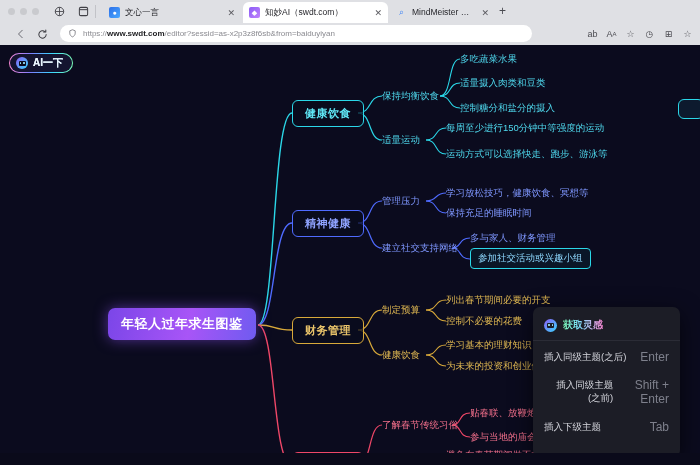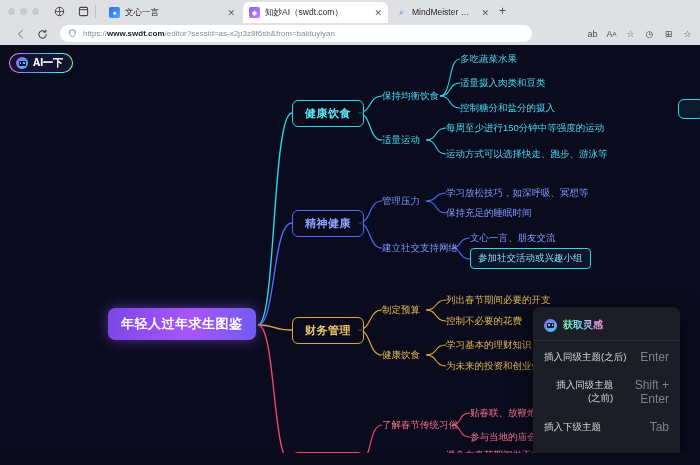--- a/index.html
+++ b/index.html
@@ -210,24 +210,24 @@
     <div class="leaf" style="left:382px; top:45px; color:#4fd9ee;">保持均衡饮食</div>
     <div class="leaf sub" style="left:460px; top:8px; color:#4fd9ee;">多吃蔬菜水果</div>
     <div class="leaf sub" style="left:460px; top:32px; color:#4fd9ee;">适量摄入肉类和豆类</div>
     <div class="leaf sub" style="left:460px; top:57px; color:#4fd9ee;">控制糖分和盐分的摄入</div>
     <div class="leaf" style="left:382px; top:89px; color:#4fd9ee;">适量运动</div>
     <div class="leaf sub" style="left:446px; top:77px; color:#4fd9ee;">每周至少进行150分钟中等强度的运动</div>
     <div class="leaf sub" style="left:446px; top:103px; color:#4fd9ee;">运动方式可以选择快走、跑步、游泳等</div>
 
     <div class="node branch" style="left:292px; top:165px; border-color:#4f6bff; color:#8fa3ff;">精神健康</div>
     <div class="leaf" style="left:382px; top:150px; color:#7f97ff;">管理压力</div>
-    <div class="leaf sub" style="left:446px; top:142px; color:#7f97ff;">学习放松技巧，如深呼吸、冥想等</div>
+    <div class="leaf sub" style="left:446px; top:142px; color:#7f97ff;">学习放松技巧，健康饮食、冥想等</div>
     <div class="leaf sub" style="left:446px; top:162px; color:#7f97ff;">保持充足的睡眠时间</div>
     <div class="leaf" style="left:382px; top:197px; color:#7f97ff;">建立社交支持网络</div>
-    <div class="leaf sub" style="left:470px; top:187px; color:#7f97ff;">文心一言、朋友交流</div>
+    <div class="leaf sub" style="left:470px; top:187px; color:#7f97ff;">多与家人、财务管理</div>
     <div class="leaf sub selected" style="left:470px; top:203px; color:#8fd9ff;">参加社交活动或兴趣小组</div>
 
     <div class="node branch" style="left:292px; top:272px; border-color:#d8a93a; color:#e8c36a;">财务管理</div>
     <div class="leaf" style="left:382px; top:259px; color:#e0b852;">制定预算</div>
     <div class="leaf sub" style="left:446px; top:249px; color:#e0b852;">列出春节期间必要的开支</div>
     <div class="leaf sub" style="left:446px; top:270px; color:#e0b852;">控制不必要的花费</div>
     <div class="leaf" style="left:382px; top:304px; color:#e0b852;">健康饮食</div>
     <div class="leaf sub" style="left:446px; top:294px; color:#e0b852;">学习基本的理财知识</div>
     <div class="leaf sub" style="left:446px; top:315px; color:#e0b852;">为未来的投资和创业做准备</div>
 

